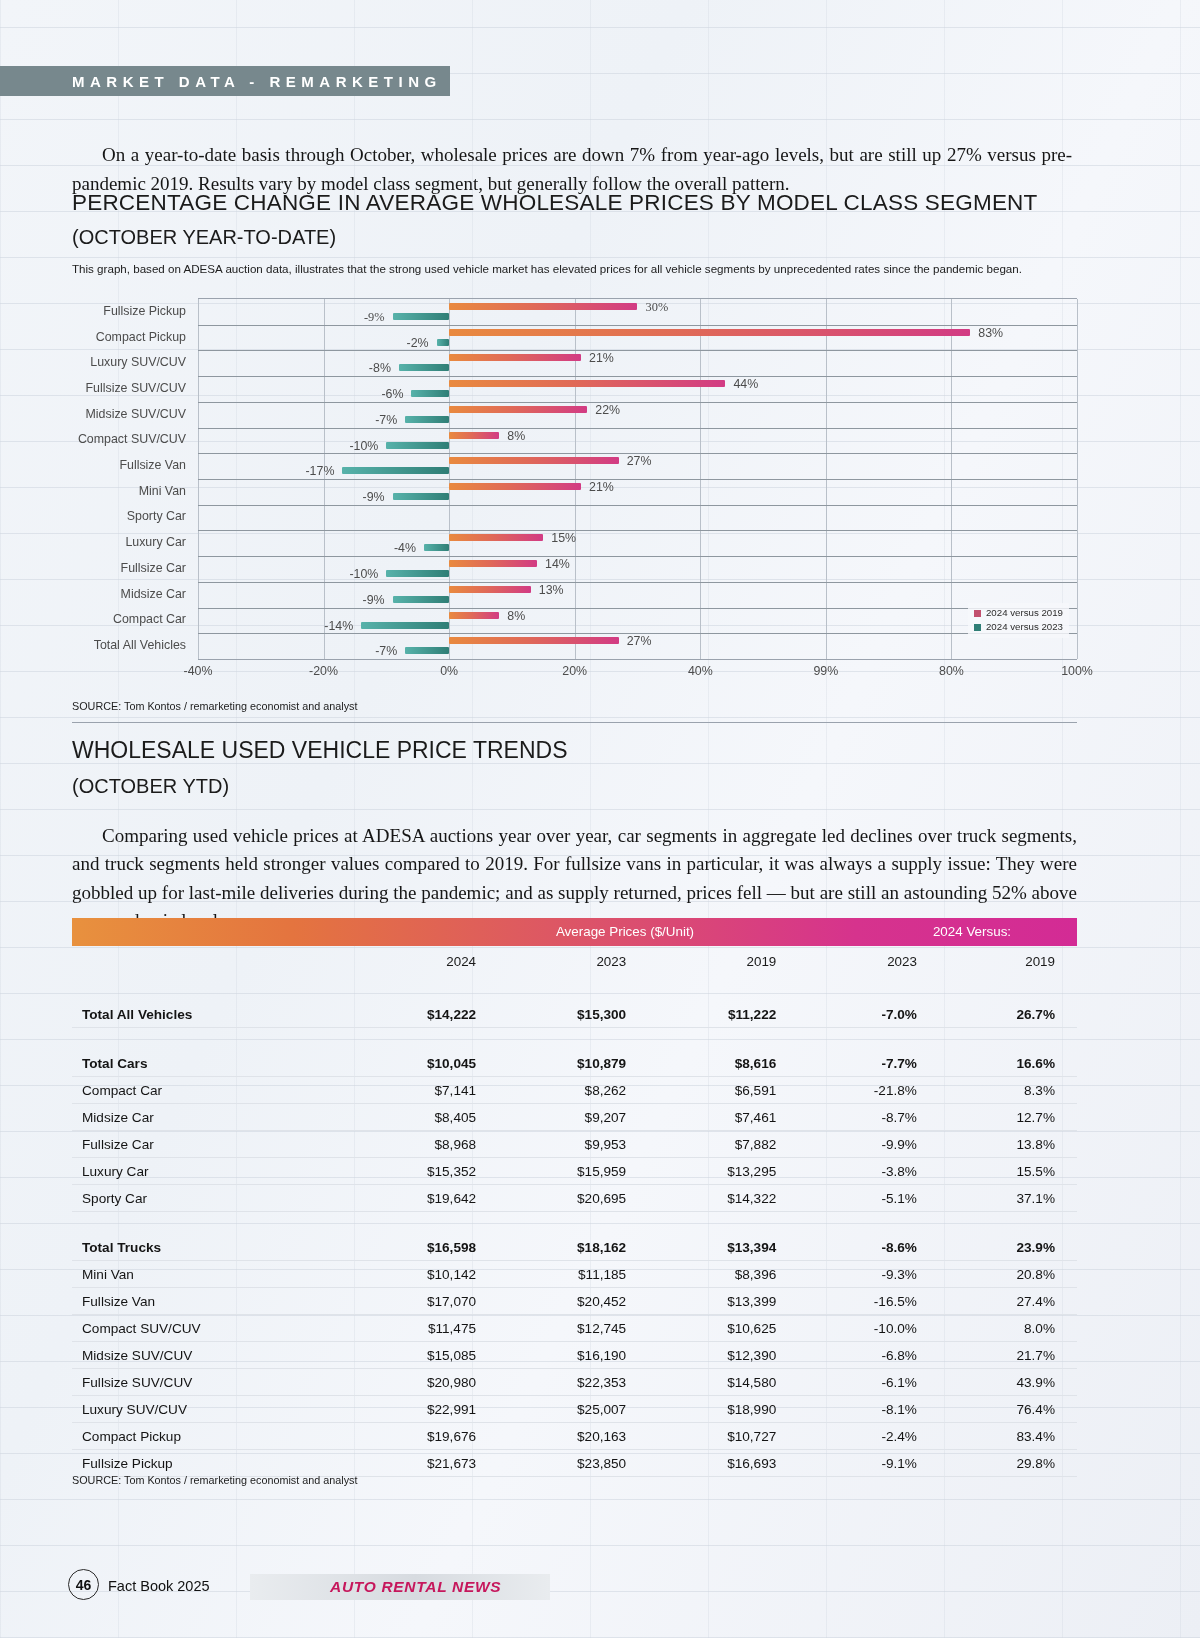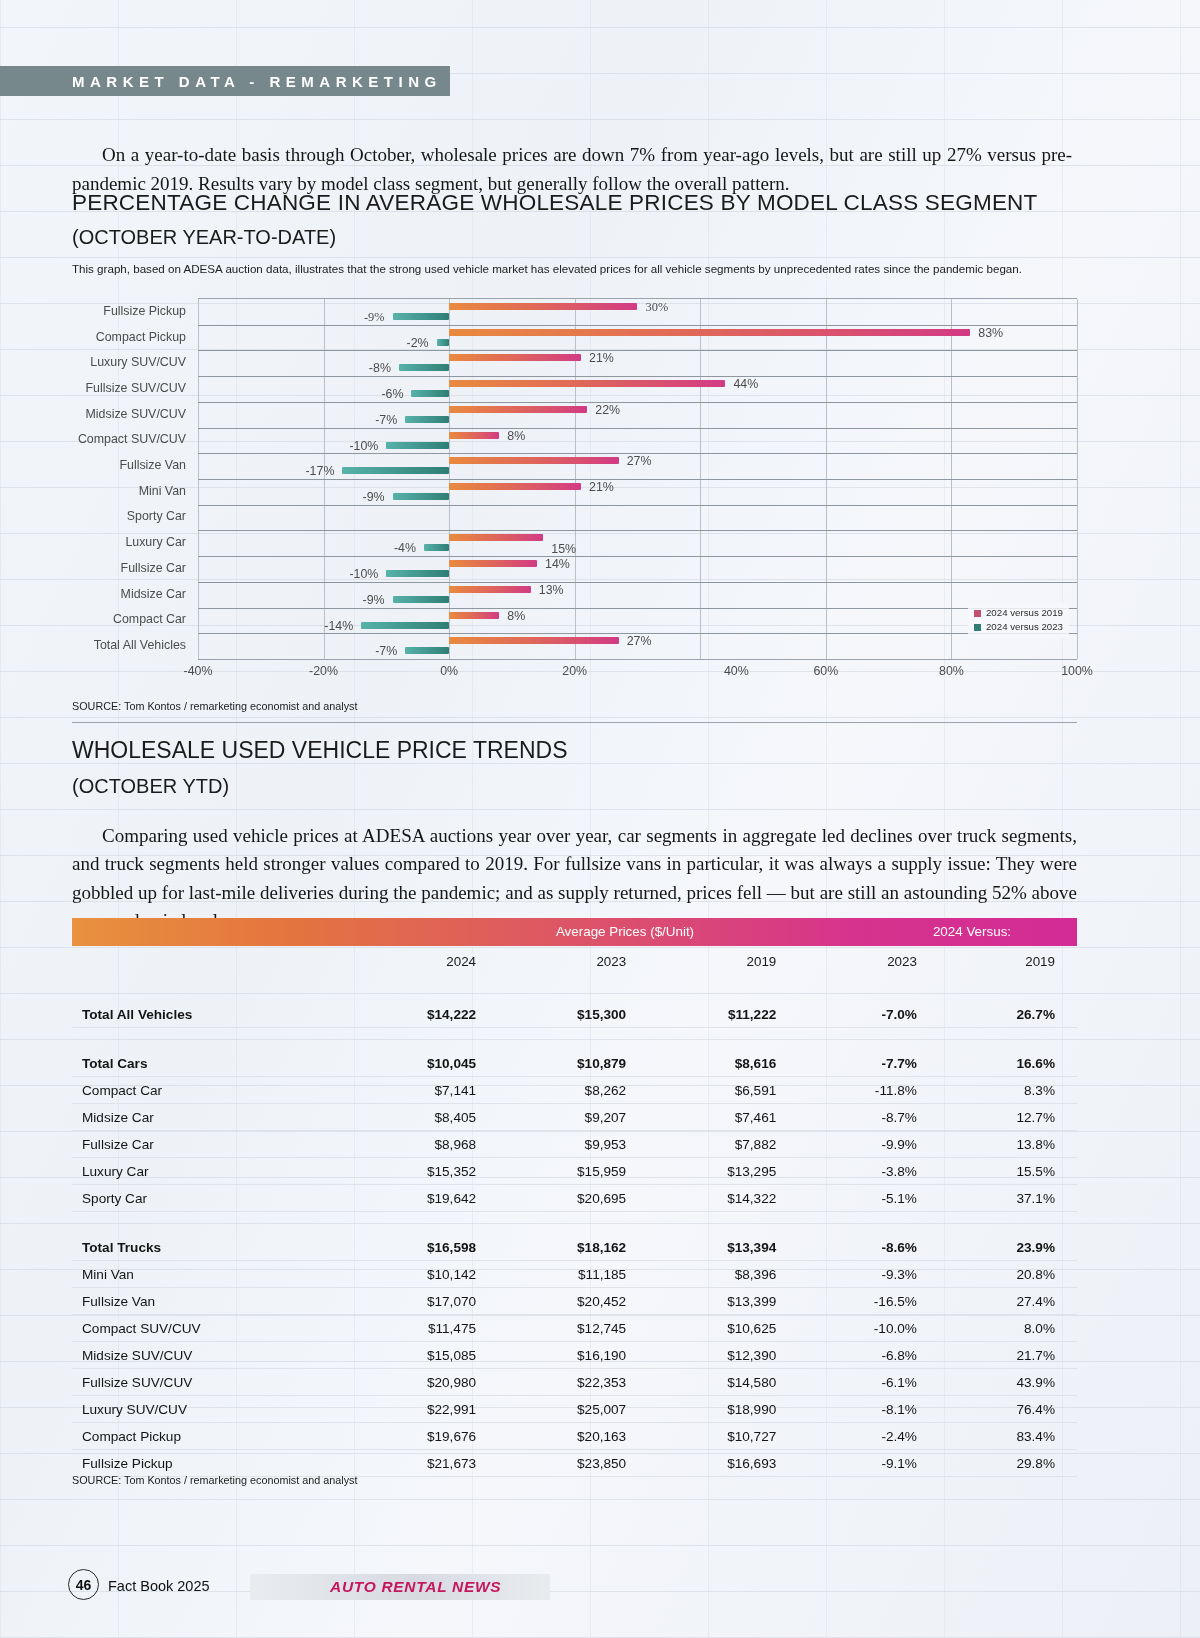--- a/index.html
+++ b/index.html
@@ -230,21 +230,21 @@
         <div class="row" style="top: 180px; height: 25.7143px;">
           <div class="bar pos" style="left: 28.5714%; width: 15%; top: 4px;"></div>
           <div class="blabel" style="left: calc(43.5714% + 8px); top: 2px;">21%</div>
           <div class="bar neg" style="left: 22.1429%; width: 6.42857%; top: 14px;"></div>
           <div class="blabel" style="left: calc(22.1429% - 8px); transform: translateX(-100%); top: 12px;">-9%</div>
         </div>
         <div class="hgrid" style="top: 205.714px;"></div>
         <div class="hgrid" style="top: 231.429px;"></div>
         <div class="row" style="top: 231.429px; height: 25.7143px;">
           <div class="bar pos" style="left: 28.5714%; width: 10.7143%; top: 4px;"></div>
-          <div class="blabel" style="left: calc(39.2857% + 8px); top: 2px; margin-top: 11px;">15%</div>
+          <div class="blabel" style="left: calc(39.2857% + 8px); top: 2px;">15%</div>
           <div class="bar neg" style="left: 25.7143%; width: 2.85714%; top: 14px;"></div>
           <div class="blabel" style="left: calc(25.7143% - 8px); transform: translateX(-100%); top: 12px;">-4%</div>
         </div>
         <div class="hgrid" style="top: 257.143px;"></div>
         <div class="row" style="top: 257.143px; height: 25.7143px;">
           <div class="bar pos" style="left: 28.5714%; width: 10%; top: 4px;"></div>
           <div class="blabel" style="left: calc(38.5714% + 8px); top: 2px;">14%</div>
           <div class="bar neg" style="left: 21.4286%; width: 7.14286%; top: 14px;"></div>
           <div class="blabel" style="left: calc(21.4286% - 8px); transform: translateX(-100%); top: 12px;">-10%</div>
         </div>
@@ -268,22 +268,22 @@
           <div class="blabel" style="left: calc(47.8571% + 8px); top: 2px;">27%</div>
           <div class="bar neg" style="left: 23.5714%; width: 5%; top: 14px;"></div>
           <div class="blabel" style="left: calc(23.5714% - 8px); transform: translateX(-100%); top: 12px;">-7%</div>
         </div>
       </div>
     <div class="xaxis" id="xaxis">
         <div class="xtick" style="left: 0%;">-40%</div>
         <div class="xtick" style="left: 14.2857%;">-20%</div>
         <div class="xtick" style="left: 28.5714%;">0%</div>
         <div class="xtick" style="left: 42.8571%;">20%</div>
-        <div class="xtick" style="left: 57.1429%; margin-left: 36px;">40%</div>
-        <div class="xtick" style="left: 71.4286%;">60%</div>
+        <div class="xtick" style="left: 57.1429%;">40%</div>
+        <div class="xtick" style="left: 71.4286%;">99%</div>
         <div class="xtick" style="left: 85.7143%;">80%</div>
         <div class="xtick" style="left: 100%;">100%</div>
       </div>
     <div class="legend">
       <div>
         <span class="swatch sw19"></span>
         <span>2024 versus 2019</span>
       </div>
       <div>
         <span class="swatch sw23"></span>
@@ -336,21 +336,21 @@
             <td class="num">$10,879</td>
             <td class="num">$8,616</td>
             <td class="num2">-7.7%</td>
             <td class="num2">16.6%</td>
           </tr>
           <tr class="data">
             <td class="lbl">Compact Car</td>
             <td class="num">$7,141</td>
             <td class="num">$8,262</td>
             <td class="num">$6,591</td>
-            <td class="num2">-11.8%</td>
+            <td class="num2">-21.8%</td>
             <td class="num2">8.3%</td>
           </tr>
           <tr class="data">
             <td class="lbl">Midsize Car</td>
             <td class="num">$8,405</td>
             <td class="num">$9,207</td>
             <td class="num">$7,461</td>
             <td class="num2">-8.7%</td>
             <td class="num2">12.7%</td>
           </tr>

